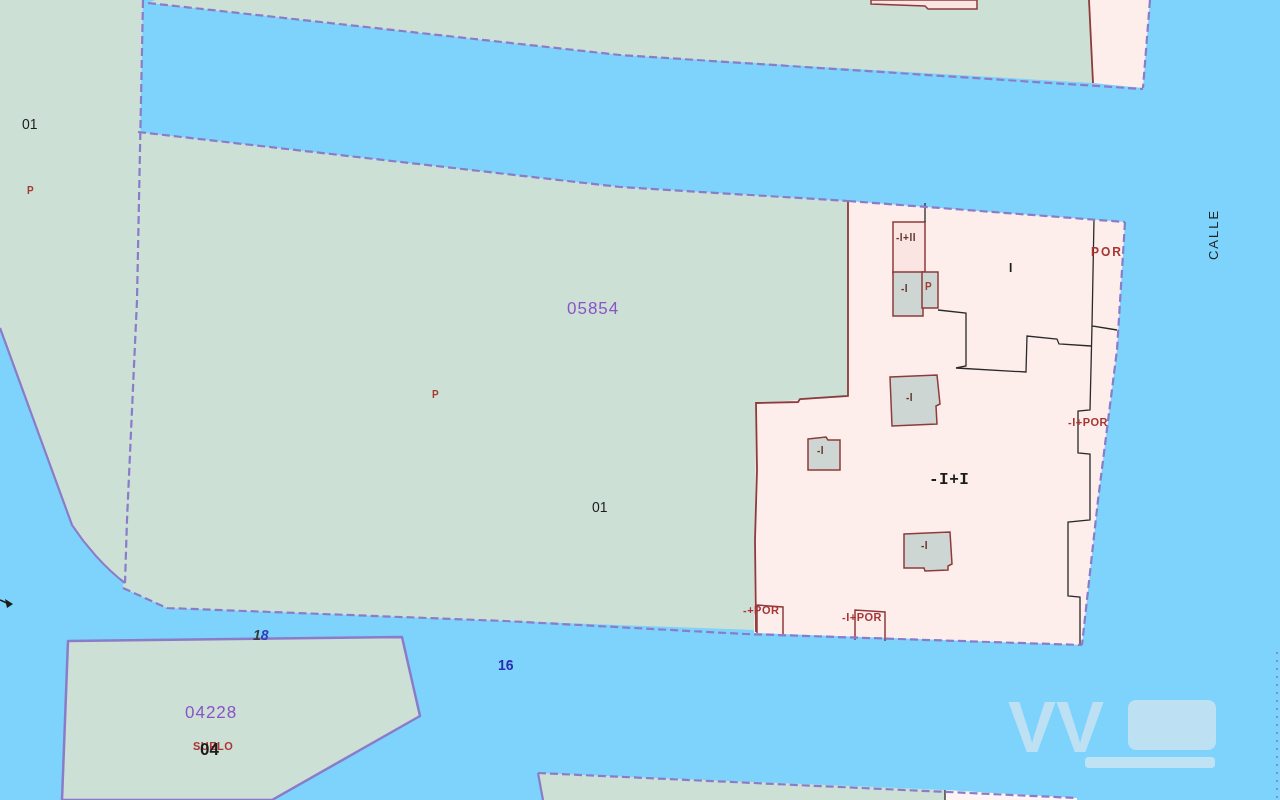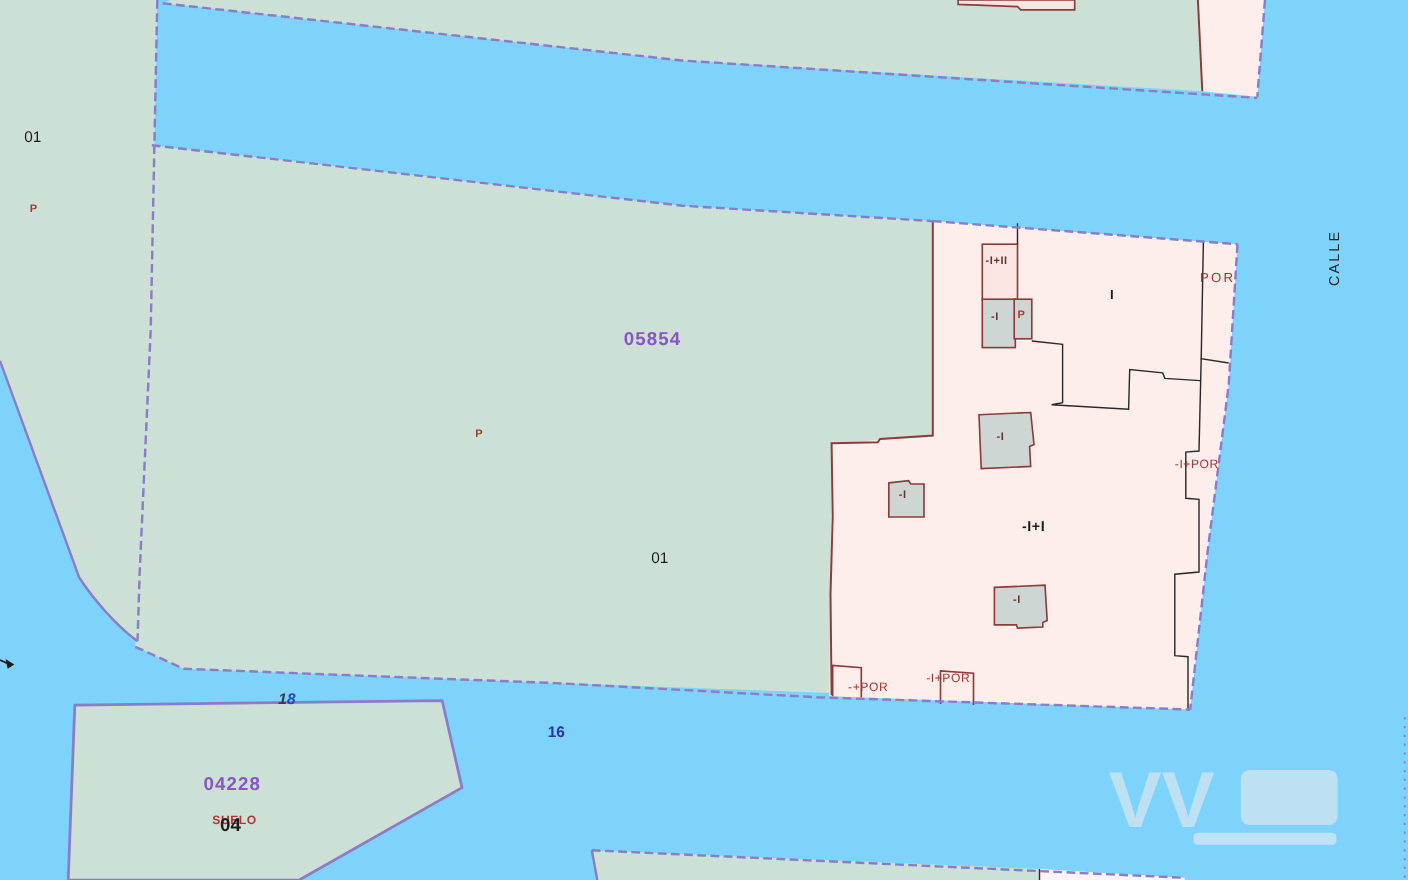--- a/index.html
+++ b/index.html
@@ -11,26 +11,26 @@
     font-family:"Liberation Sans", sans-serif;
   }
   #map-svg{position:absolute;left:0;top:0;}
   .lbl{
     position:absolute;
     white-space:nowrap;
     line-height:1;
     font-family:"Liberation Sans", sans-serif;
     z-index:5;
   }
-  .parcel-ref{color:#8955c5;font-weight:bold;font-size:17px;letter-spacing:1px;}
+  .parcel-ref{color:#8955c5;font-weight:normal;font-size:17px;letter-spacing:1px;}
   .zone-lbl{color:#1c1c1c;font-size:14px;}
   .p-marker{color:#a33b33;font-size:10px;font-weight:bold;}
   .bldg-lbl{color:#63342e;font-size:10px;font-weight:bold;letter-spacing:0.5px;}
   .black-lbl{color:#1c1c1c;font-size:12px;font-weight:bold;letter-spacing:0.5px;}
-  .por-lbl{color:#a83434;font-size:12px;font-weight:normal;letter-spacing:0.5px;text-align:center;}
+  .por-lbl{color:#a83434;font-size:12px;font-weight:bold;letter-spacing:0.5px;text-align:center;}
   .streetno-blue{color:#2d2db5;font-size:14px;font-weight:bold;margin-top:46px;}
   .streetno-mixed{font-size:14px;font-style:italic;font-weight:bold;text-align:center;}
   .streetno-mixed .digit-black{color:#3a3a3a;}
   .streetno-mixed .digit-blue{color:#3340b8;}
   .suelo-lbl{color:#b03636;font-size:11px;font-weight:bold;letter-spacing:0.5px;}
   .suelo-overlay{color:#1c1c1c;font-size:17px;font-weight:bold;}
   .street-name{
     color:#222222;font-size:13px;letter-spacing:2px;
     transform:rotate(-90deg);transform-origin:center center;
     text-align:center;width:90px;
@@ -144,21 +144,21 @@
   <div class="lbl suelo-lbl" style="left:193px;top:741px;">SUELO</div>
   <div class="lbl suelo-overlay" style="left:200px;top:741px;">04</div>
 
   <div class="lbl bldg-lbl" style="left:896px;top:233px;">-I+II</div>
   <div class="lbl bldg-lbl" style="left:901px;top:284px;">-I</div>
   <div class="lbl p-marker" style="left:925px;top:282px;">P</div>
   <div class="lbl black-lbl" style="left:1009px;top:262px;">I</div>
   <div class="lbl por-lbl" style="left:1091px;top:246px;letter-spacing:2px;">POR</div>
   <div class="lbl bldg-lbl" style="left:906px;top:393px;">-I</div>
   <div class="lbl bldg-lbl" style="left:817px;top:446px;">-I</div>
-  <div class="lbl black-lbl" style="left:929px;top:472px;font-size:13px;">-I+I</div>
+  <div class="lbl black-lbl" style="left:929px;top:472px;font-size:16px;font-family:Liberation Mono, monospace;">-I+I</div>
   <div class="lbl bldg-lbl" style="left:921px;top:541px;">-I</div>
-  <div class="lbl por-lbl" style="left:743px;top:620px;font-size:11px;margin-left:28px;">-+POR</div>
+  <div class="lbl por-lbl" style="left:743px;top:605px;font-size:11px;">-+POR</div>
   <div class="lbl por-lbl" style="left:842px;top:612px;font-size:11px;">-I+POR</div>
   <div class="lbl por-lbl" style="left:1068px;top:417px;font-size:11px;">-I+POR</div>
 
   <div class="lbl street-name" style="left:1168px;top:228px;">CALLE</div>
 
 </div>
 
 </body></html>

